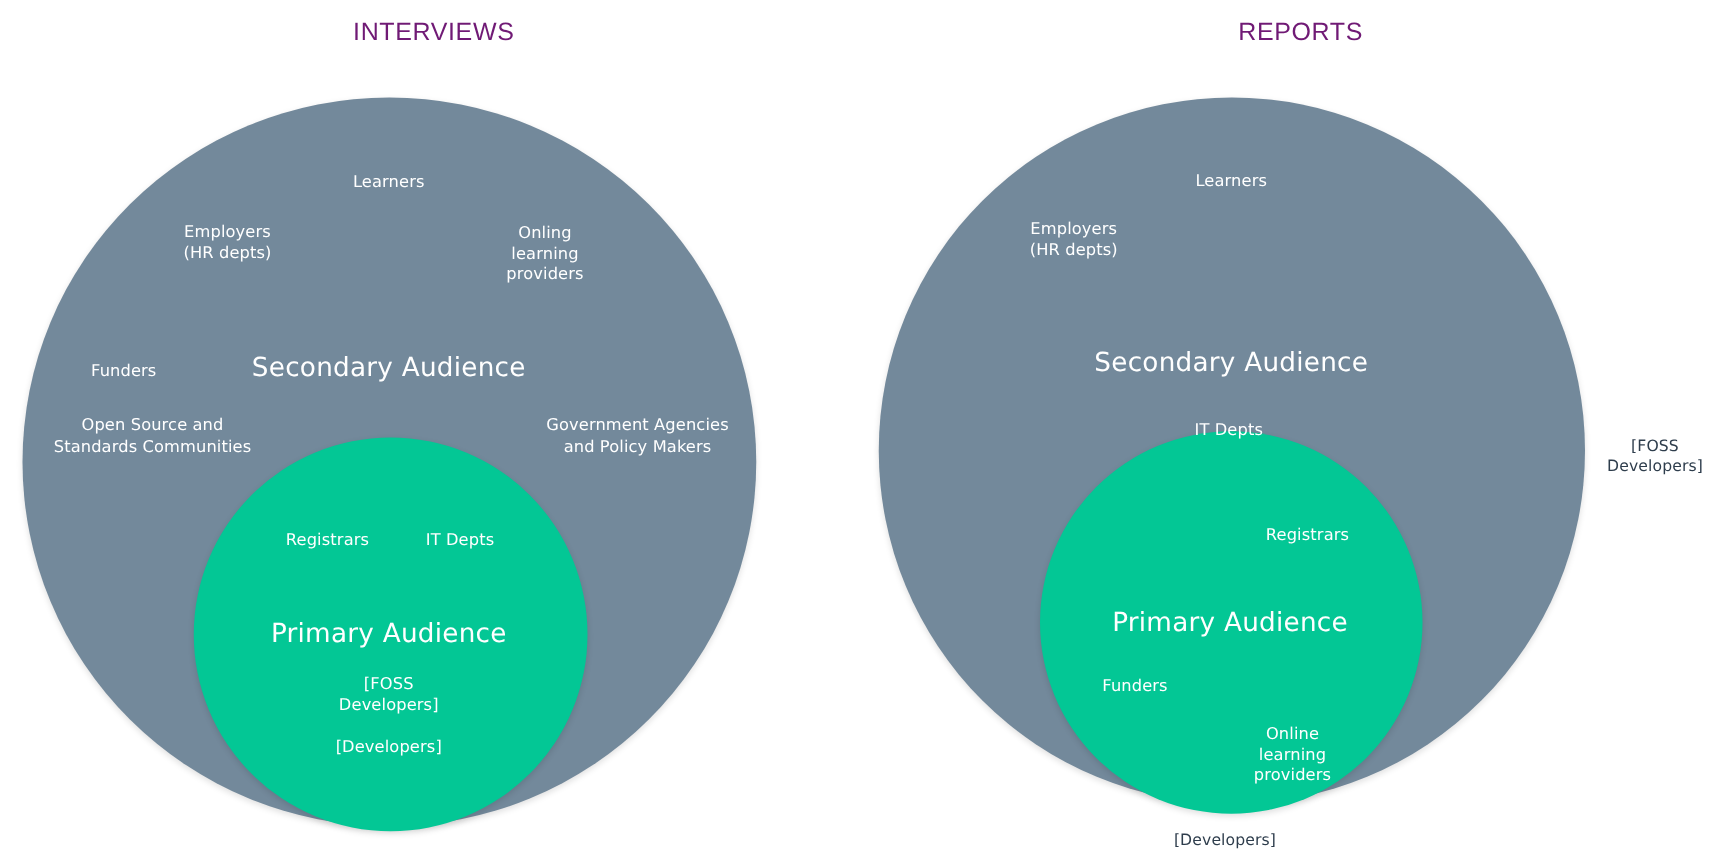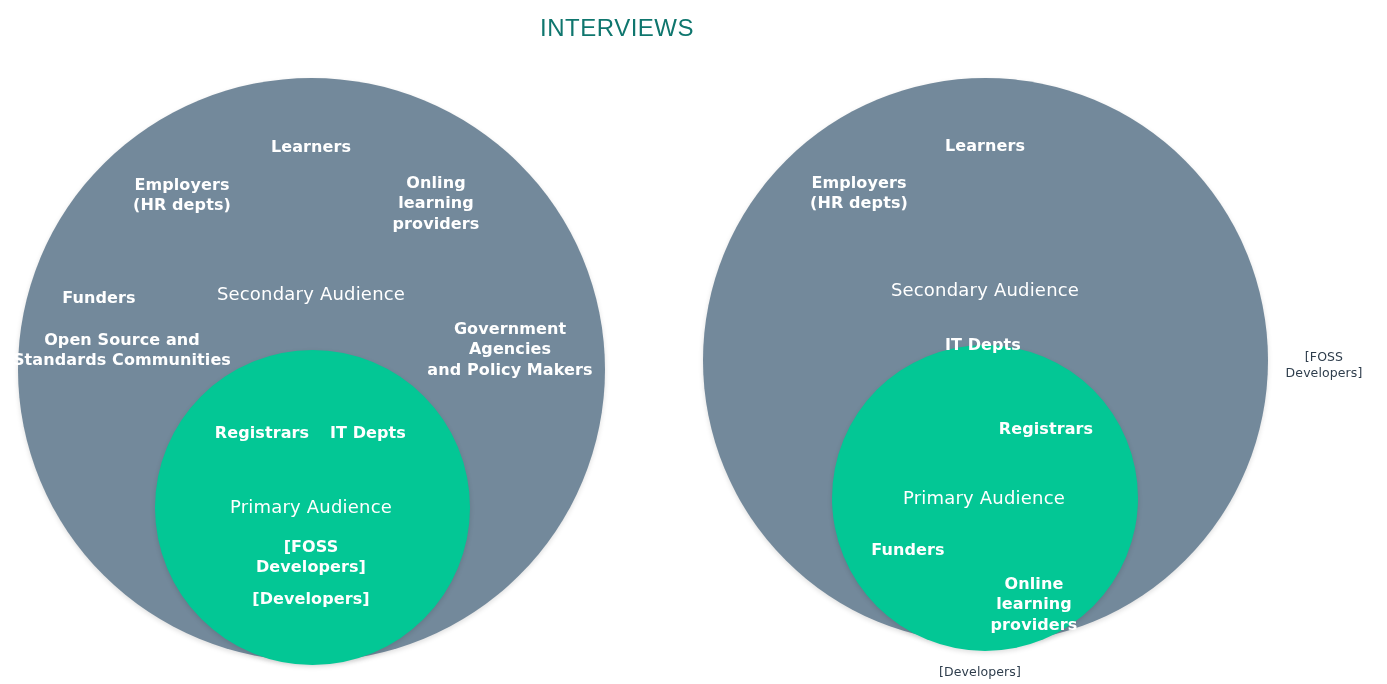--- a/index.html
+++ b/index.html
@@ -26,26 +26,26 @@
     height: 684px;
   }
   #panel-interviews { left: 0; width: 694px; }
   #panel-reports    { left: 694px; width: 693px; }
 
   .panel-title {
     position: absolute;
     top: 16px;
     left: 0;
     width: 100%;
-    text-align: right;
+    text-align: center;
     font-family: "Liberation Sans", sans-serif;
-    font-size: 24px;
+    font-size: 20px;
     font-weight: 400;
     letter-spacing: 0.5px;
-    color: #0f766e;
+    color: #701a75;
     line-height: 1;
     white-space: nowrap;
   }
 
   .circle {
     position: absolute;
     border-radius: 50%;
   }
   .circle.secondary {
     background: #73899b;
@@ -59,22 +59,22 @@
   .lbl {
     position: absolute;
     font-family: "DejaVu Sans", sans-serif;
     color: #ffffff;
     text-align: center;
     line-height: 1.28;
     white-space: pre-line;
     transform: translate(-50%, -50%);
     letter-spacing: 0.1px;
   }
-  .lbl.small    { font-size: 16px; font-weight: 700; }
-  .lbl.heading  { font-size: 18px;   font-weight: 400; letter-spacing: 0.2px; }
+  .lbl.small    { font-size: 13px; font-weight: 400; }
+  .lbl.heading  { font-size: 21px;   font-weight: 400; letter-spacing: 0.2px; }
   .lbl.outside  { color: #2e3d4c; font-size: 12.5px; font-weight: 400; }
 </style>
 </head>
 <body>
 
 <div class="stage">
 
   <div class="panel" id="panel-interviews">
 
     <div class="panel-title">INTERVIEWS</div>
@@ -109,20 +109,21 @@
     <div class="lbl heading" style="left:311px; top:507px;">Primary Audience</div>
 
     <div class="lbl small" style="left:311px; top:557px;">[FOSS
 Developers]</div>
 
     <div class="lbl small" style="left:311px; top:599px;">[Developers]</div>
   </div>
 
   <div class="panel" id="panel-reports">
 
+    <div class="panel-title">REPORTS</div>
 
     <div class="circle secondary" style="left:9px; top:78px; width:565px; height:565px;"></div>
 
     <div class="circle primary" style="left:138px; top:345px; width:306px; height:306px;"></div>
 
     <div class="lbl small" style="left:291px; top:146px;">Learners</div>
 
     <div class="lbl small" style="left:165px; top:193px;">Employers
 (HR depts)</div>
 

